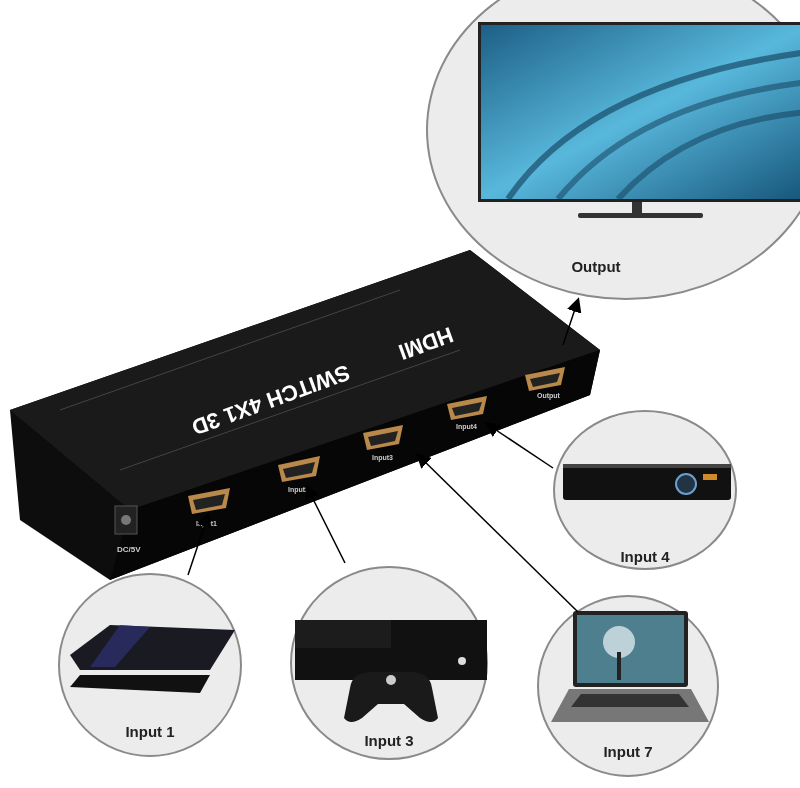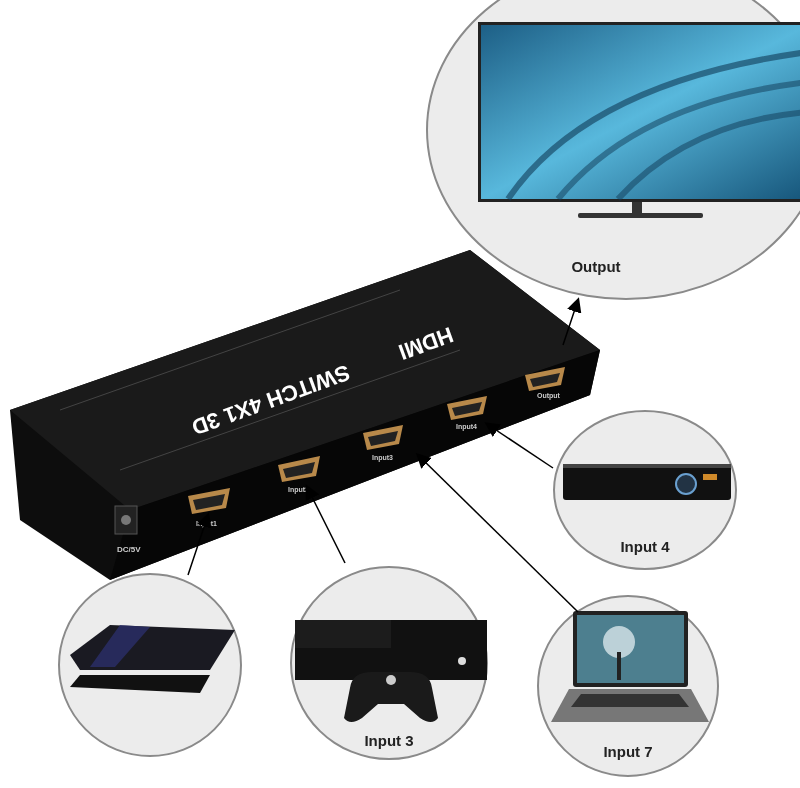--- a/index.html
+++ b/index.html
@@ -32,29 +32,30 @@
   <div class="label" style="top:296px;left:-30px;">Output</div>
 </div>
 
 <div class="circle" style="left:553px;top:410px;width:184px;height:160px;">
   <svg width="184" height="160" viewBox="0 0 184 160">
     <rect x="8" y="52" width="168" height="36" rx="3" fill="#111"></rect>
     <rect x="8" y="52" width="168" height="4" fill="#444"></rect>
     <circle cx="131" cy="72" r="10" fill="#234" stroke="#6aa0d0" stroke-width="2"></circle>
     <rect x="148" y="62" width="14" height="6" fill="#d08a2a"></rect>
   </svg>
-  <div class="label" style="top:126px;">Input 4</div>
+  <div class="label" style="top:136px;">Input 4</div>
 </div>
 
 <div class="circle" style="left:58px;top:573px;width:184px;height:184px;">
   <svg width="184" height="184" viewBox="0 0 184 184">
     <polygon points="10,80 50,50 175,55 150,95 20,95" fill="#1a1a22"></polygon>
     <polygon points="60,50 90,52 55,92 30,92" fill="#2a2e6a" opacity="0.8"></polygon>
     <polygon points="20,100 150,100 140,118 10,112" fill="#111"></polygon>
   </svg>
+  <div class="label" style="top:148px;">Input 1</div>
 </div>
 
 <div class="circle" style="left:290px;top:566px;width:198px;height:194px;">
   <svg width="198" height="194" viewBox="0 0 198 194">
     <rect x="3" y="52" width="192" height="60" fill="#111"></rect>
     <rect x="3" y="52" width="96" height="28" fill="#1c1c1c"></rect>
     <circle cx="170" cy="93" r="4" fill="#ddd"></circle>
     <path d="M58 120 Q60 104 80 104 L118 104 Q138 104 140 120 L146 150 Q140 158 128 150 L112 136 L86 136 L70 150 Q58 158 52 150 Z" fill="#1a1a1a"></path>
     <circle cx="99" cy="112" r="5" fill="#ccc"></circle>
   </svg>

